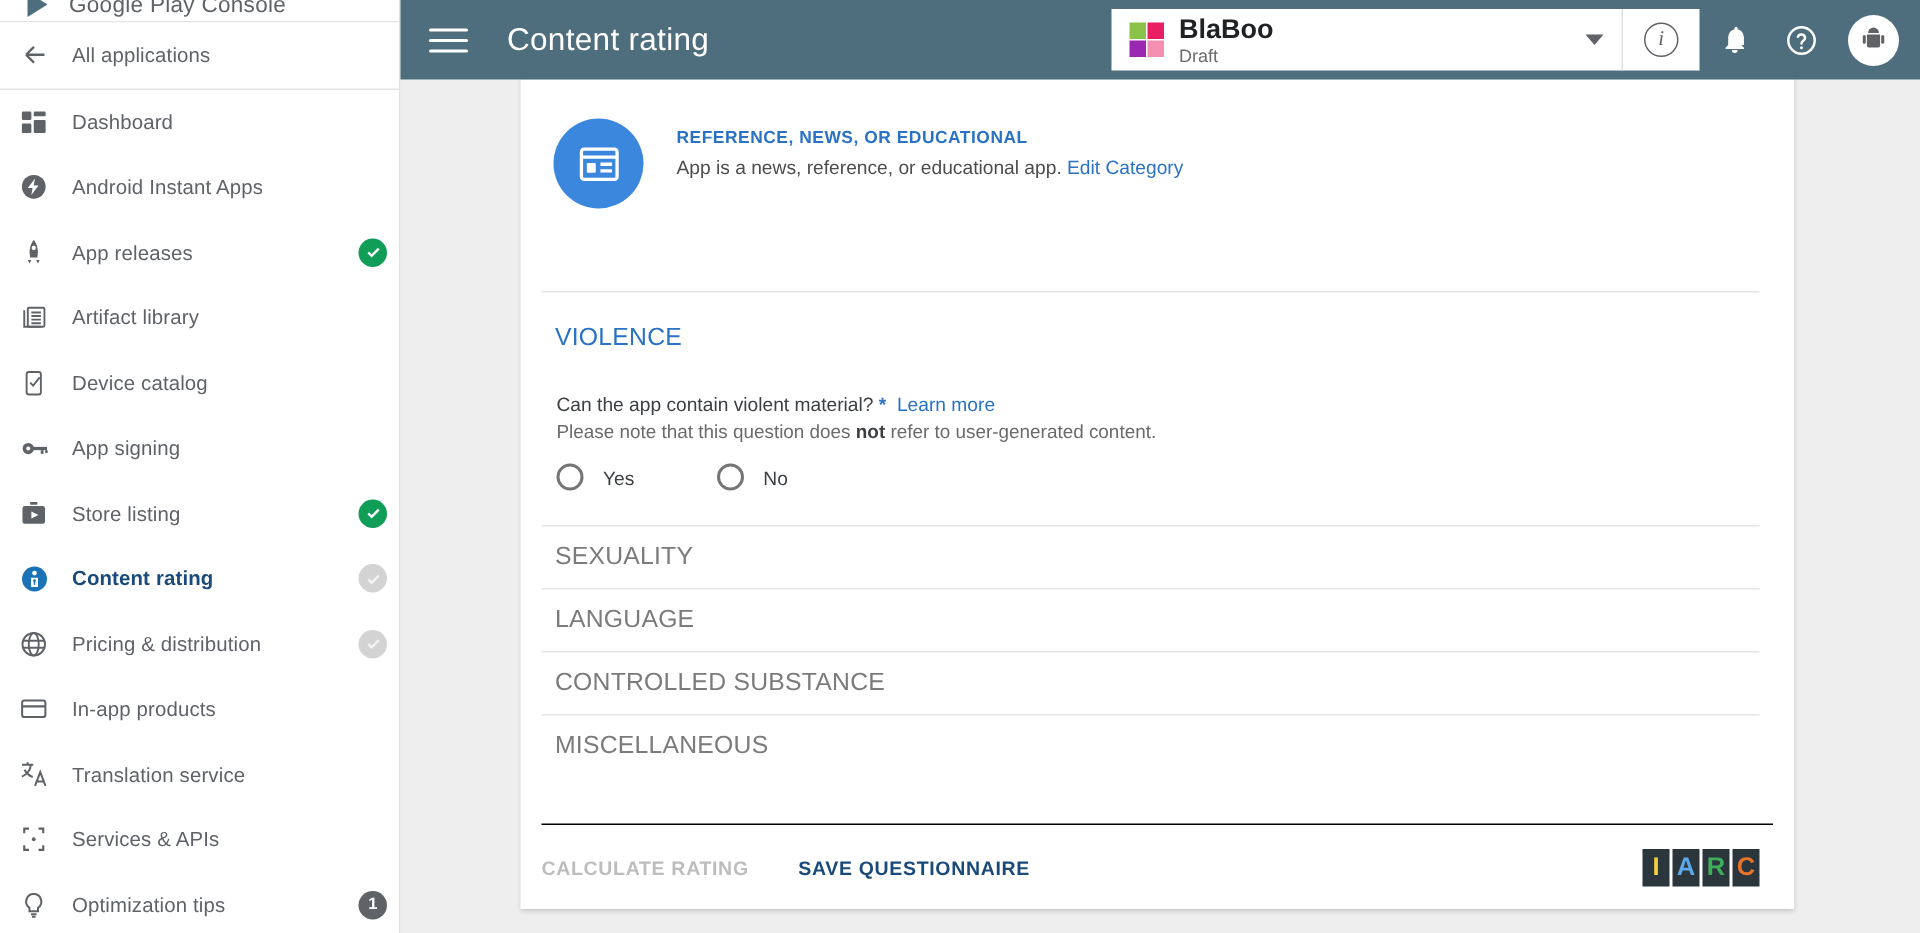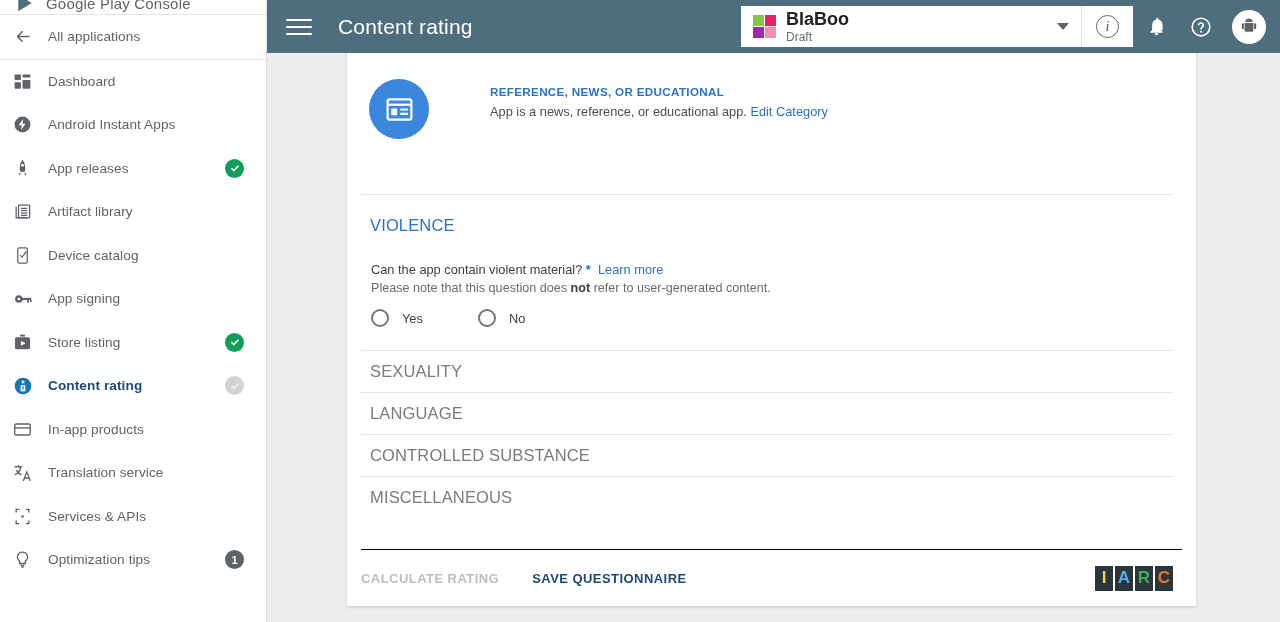--- a/index.html
+++ b/index.html
@@ -37,21 +37,21 @@
     white-space: nowrap; letter-spacing: .2px;
   }
   .brand-sep {
     position: absolute; left: 0; right: 0; top: 14px;
     border-top: 1px solid #e4e4e4;
   }
 
   .nav-item {
     display: flex; align-items: center;
     height: 43.5px;
-    padding-left: 13px; padding-right: 22px;
+    padding-left: 13px; padding-right: 8px;
     cursor: pointer;
     position: relative;
   }
   .nav-item .nic {
     width: 28px; min-width: 28px; height: 24px;
     display: flex; align-items: center; justify-content: flex-start;
     color: #5f6368;
   }
   .nav-item .nlabel {
     font-size: 13.6px; color: #5f6368;
@@ -147,21 +147,21 @@
     background: #eeeeee;
     overflow: hidden;
   }
   .card {
     position: absolute; left: 80px; top: -7px;
     width: 849px; height: 560px;
     background: #ffffff;
     box-shadow: 0 1px 3px rgba(0,0,0,.17);
   }
 
-  .cat-row { display: flex; align-items: flex-start; padding: 33px 0 0 22px; gap: 39px; }
+  .cat-row { display: flex; align-items: flex-start; padding: 33px 0 0 22px; }
   .cat-icon {
     width: 60px; height: 60px; border-radius: 50%;
     background: #3b87dd;
     display: flex; align-items: center; justify-content: center;
     min-width: 60px;
   }
   .cat-text { margin-left: 22px; padding-top: 6px; }
   .cat-title {
     font-size: 11.6px; color: #2a72c4; font-weight: bold;
     letter-spacing: .35px;
@@ -349,20 +349,37 @@
       <span class="nlabel">Content rating</span>
       <span class="nav-status">
         <span class="check grey">
           <svg width="12" height="12" viewBox="0 0 24 24" fill="none" stroke="#f3f3f3" stroke-width="3.2">
               <path d="M5 12.5l4.5 4.5L19 7.5"></path>
             </svg>
         </span>
       </span>
     </div>
 
+    <div class="nav-item">
+      <span class="nic">
+        <svg width="19" height="19" viewBox="0 0 24 24" fill="none" stroke="currentColor" stroke-width="1.6">
+            <circle cx="12" cy="12" r="9.5"></circle>
+            <ellipse cx="12" cy="12" rx="4.2" ry="9.5"></ellipse>
+            <path d="M2.8 9h18.4M2.8 15h18.4"></path>
+          </svg>
+      </span>
+      <span class="nlabel">Pricing &amp; distribution</span>
+      <span class="nav-status">
+        <span class="check grey">
+          <svg width="12" height="12" viewBox="0 0 24 24" fill="none" stroke="#f3f3f3" stroke-width="3.2">
+              <path d="M5 12.5l4.5 4.5L19 7.5"></path>
+            </svg>
+        </span>
+      </span>
+    </div>
 
     <div class="nav-item">
       <span class="nic">
         <svg width="19" height="19" viewBox="0 0 24 24" fill="none" stroke="currentColor" stroke-width="1.7">
             <rect x="2.2" y="5" width="19.6" height="14" rx="2"></rect>
             <path d="M2.2 10h19.6"></path>
           </svg>
       </span>
       <span class="nlabel">In-app products</span>
     </div>

